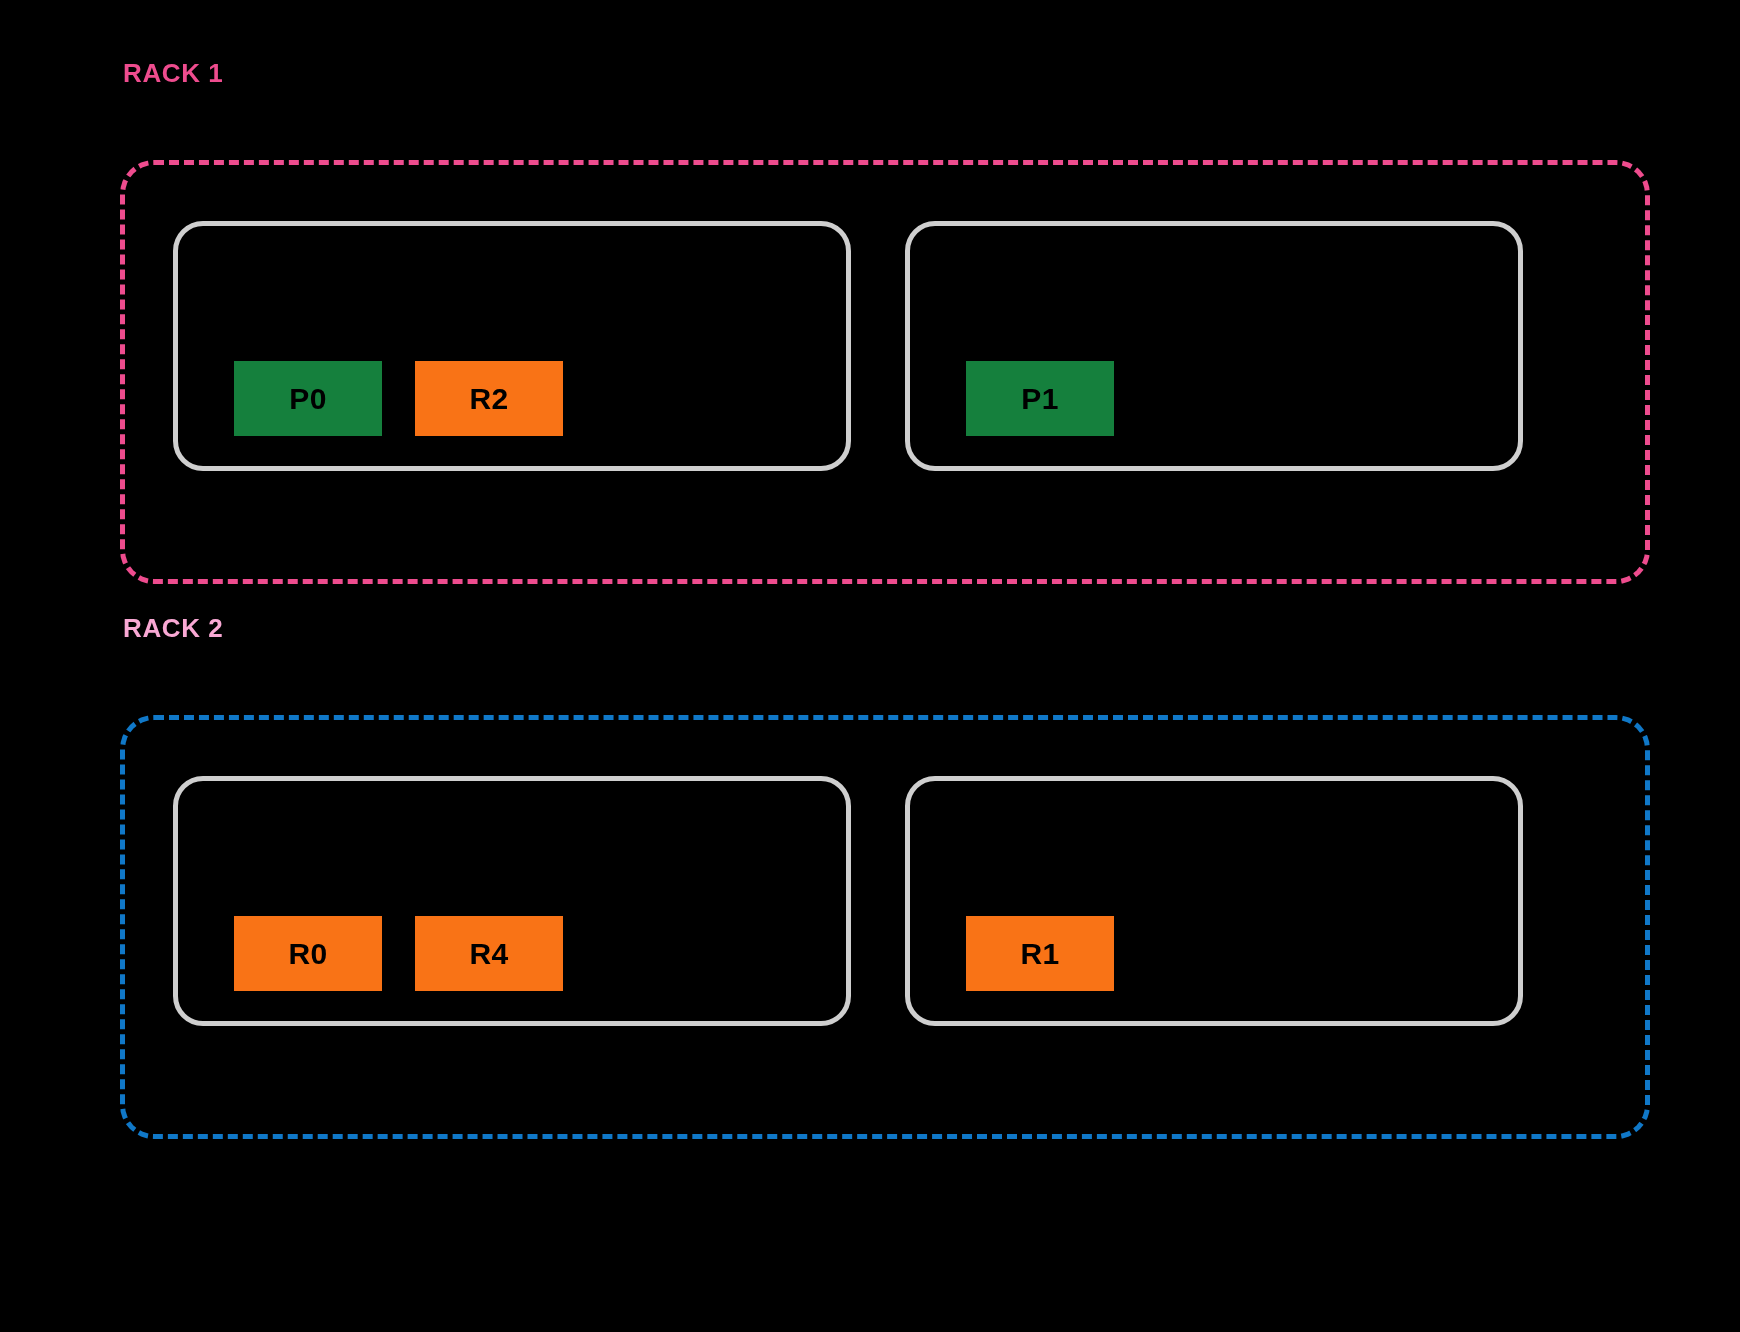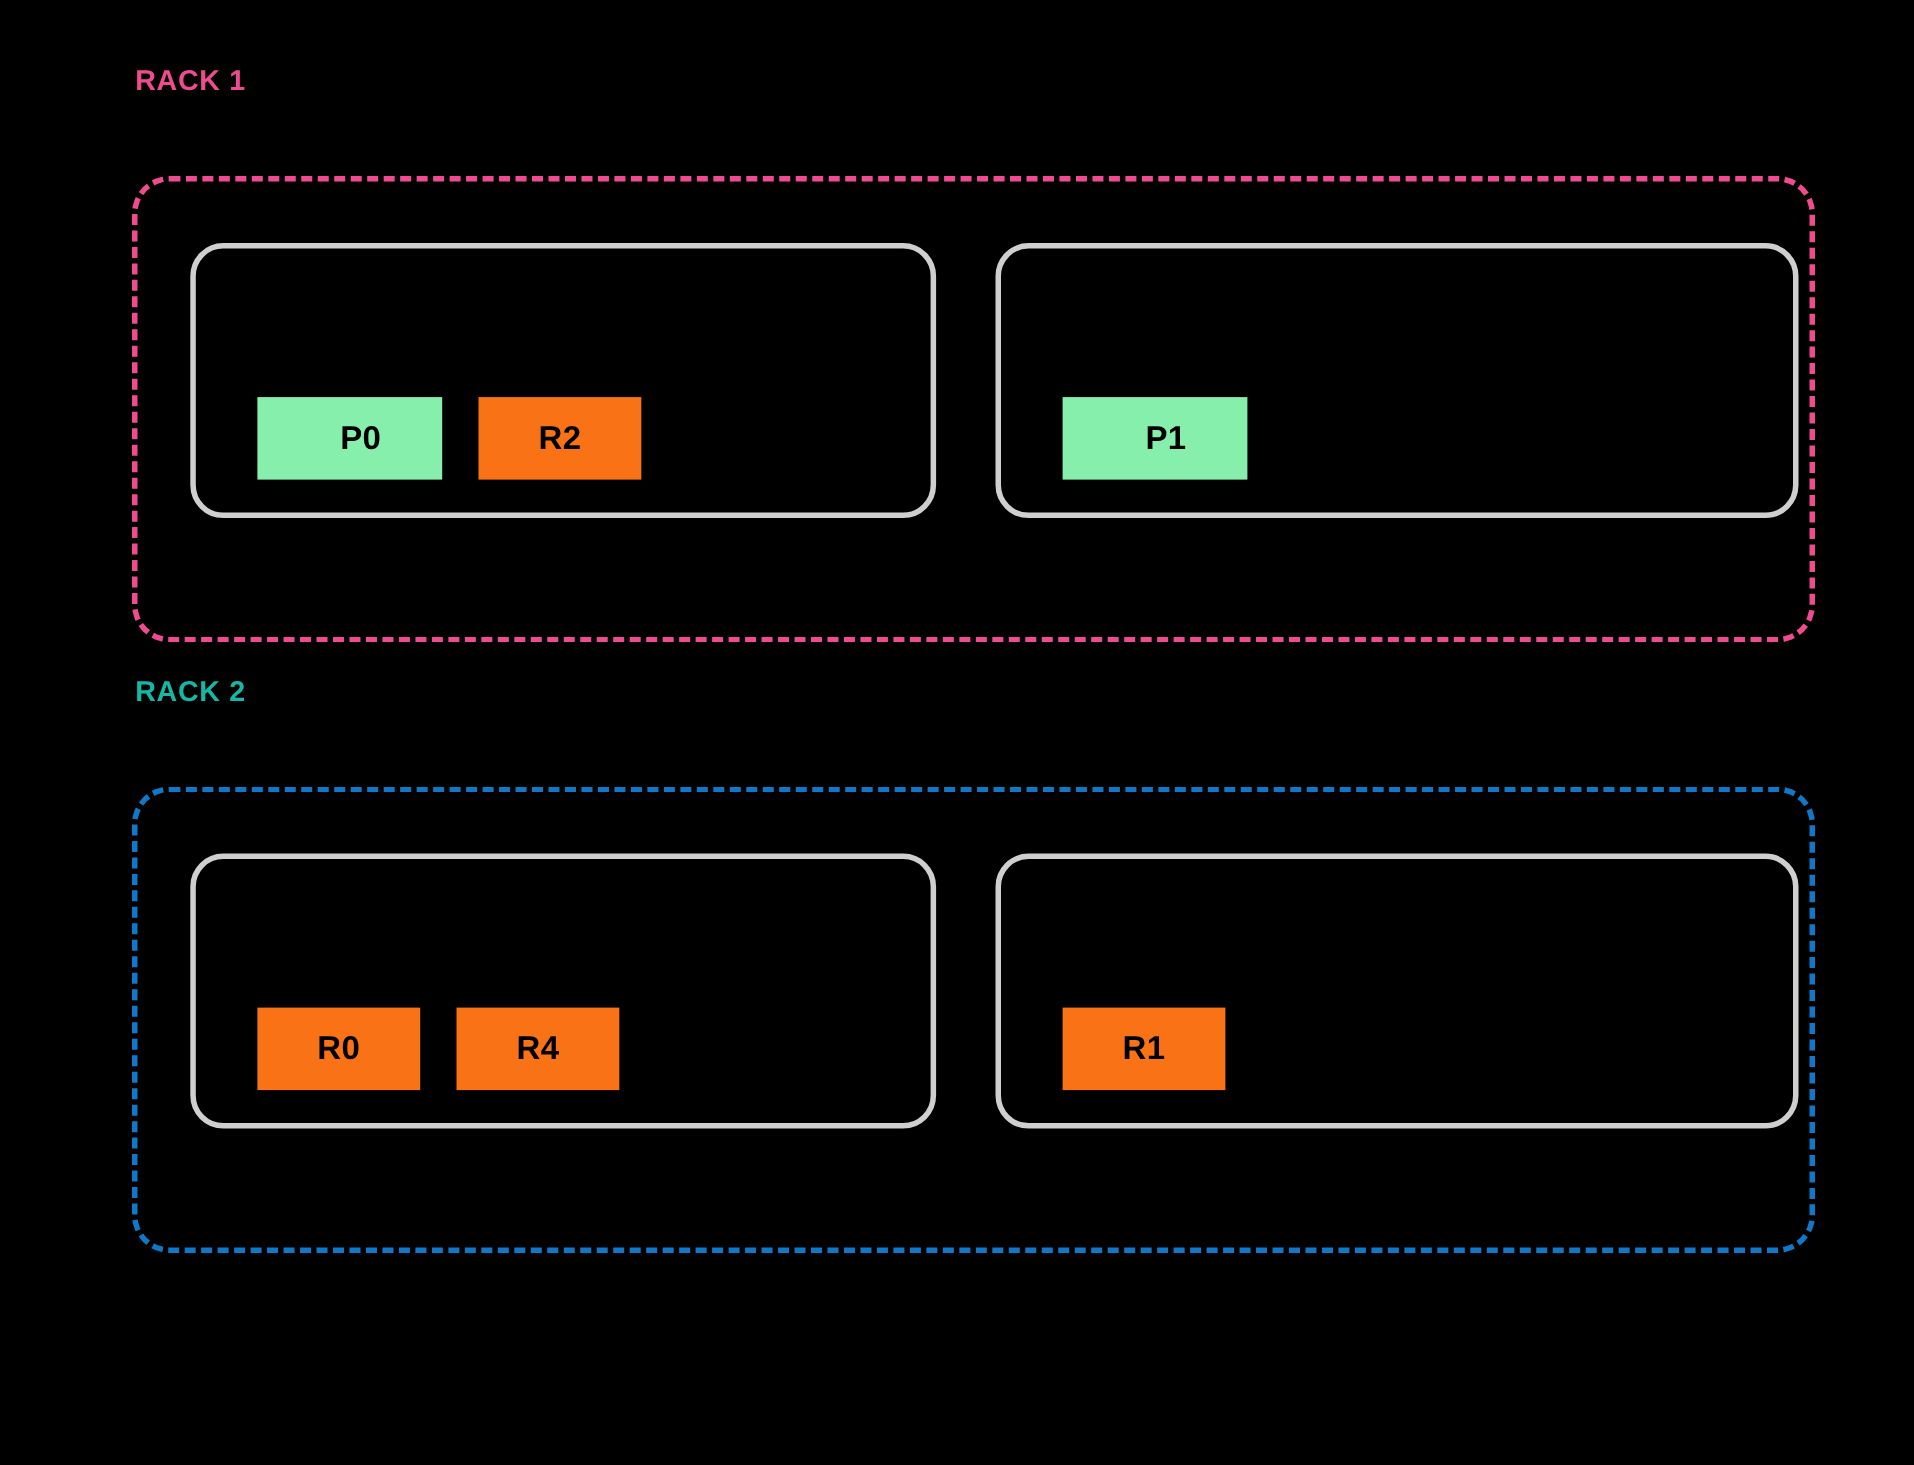--- a/index.html
+++ b/index.html
@@ -35,21 +35,21 @@
     position: absolute;
     left: 123px;
     top: 0px;
     font-size: 26px;
     font-weight: bold;
     letter-spacing: 0.6px;
     line-height: 1;
     white-space: nowrap;
   }
   #rack-label-1 { color: #EE4C8E; }
-  #rack-label-2 { color: #14b8a6; }
+  #rack-label-2 { color: #f9a8d4; }
 
   .rack-box {
     position: absolute;
     left: 120px;
     top: 100px;
     width: 1530px;
     height: 424px;
     border-radius: 34px;
     border-style: dashed;
     border-width: 5px;
@@ -61,21 +61,21 @@
   
   .node-box {
     position: absolute;
     top: 56px;
     height: 250px;
     border: 5px solid #CFCFCF;
     border-radius: 30px;
     box-sizing: border-box;
   }
   .node-box.node-a { left: 48px;  width: 678px; }
-  .node-box.node-b { left: 780px; width: 730px; }
+  .node-box.node-b { left: 780px; width: 618px; }
 
   
   .shard-row {
     position: absolute;
     left: 0;
     right: 0;
     bottom: 30px;
     display: flex;
     gap: 33px;
     padding-left: 56px;
@@ -87,21 +87,21 @@
     height: 75px;
     display: flex;
     align-items: center;
     justify-content: center;
     font-size: 30px;
     font-weight: bold;
     color: #000000;
     letter-spacing: 0.3px;
     flex: 0 0 auto;
   }
-  .shard.primary { background: #86efac; padding-left: 20px; }
+  .shard.primary { background: #15803d; }
   .shard.replica { background: #f97316; }
 </style>
 </head>
 <body>
 
 <div id="canvas">
 
   <div class="rack-group" id="rack-group-1">
     <div class="rack-label" id="rack-label-1">RACK 1</div>
 

